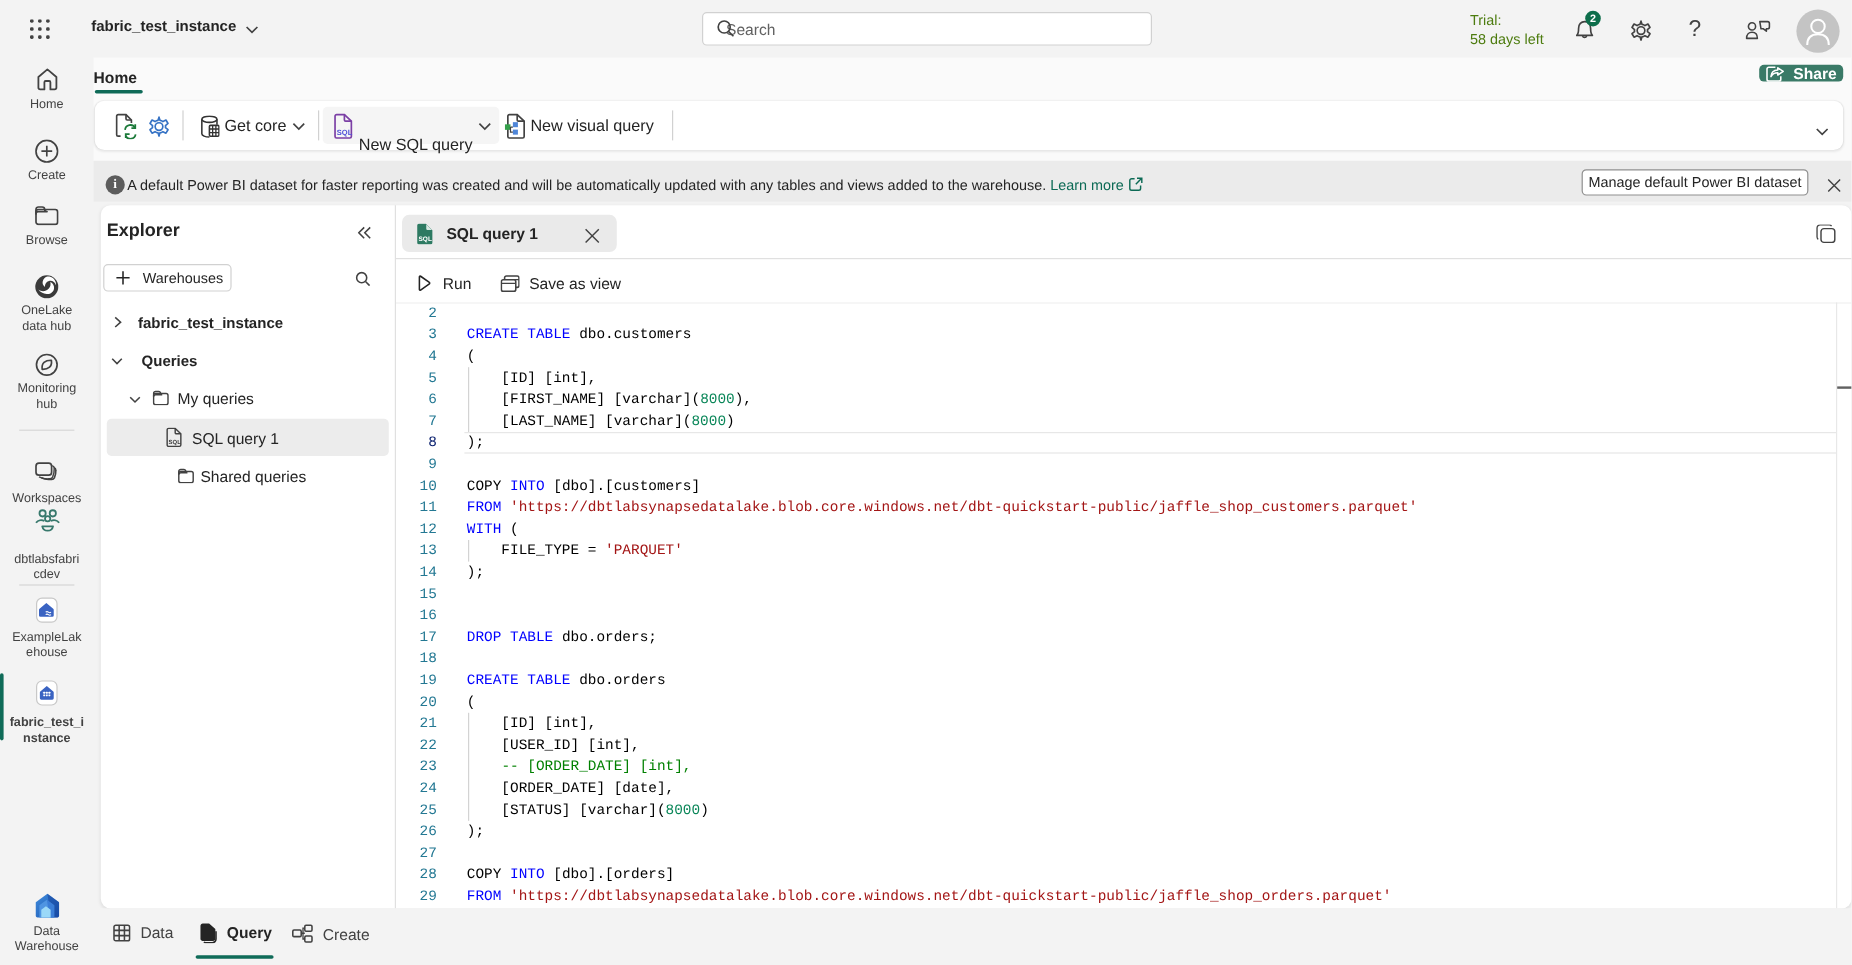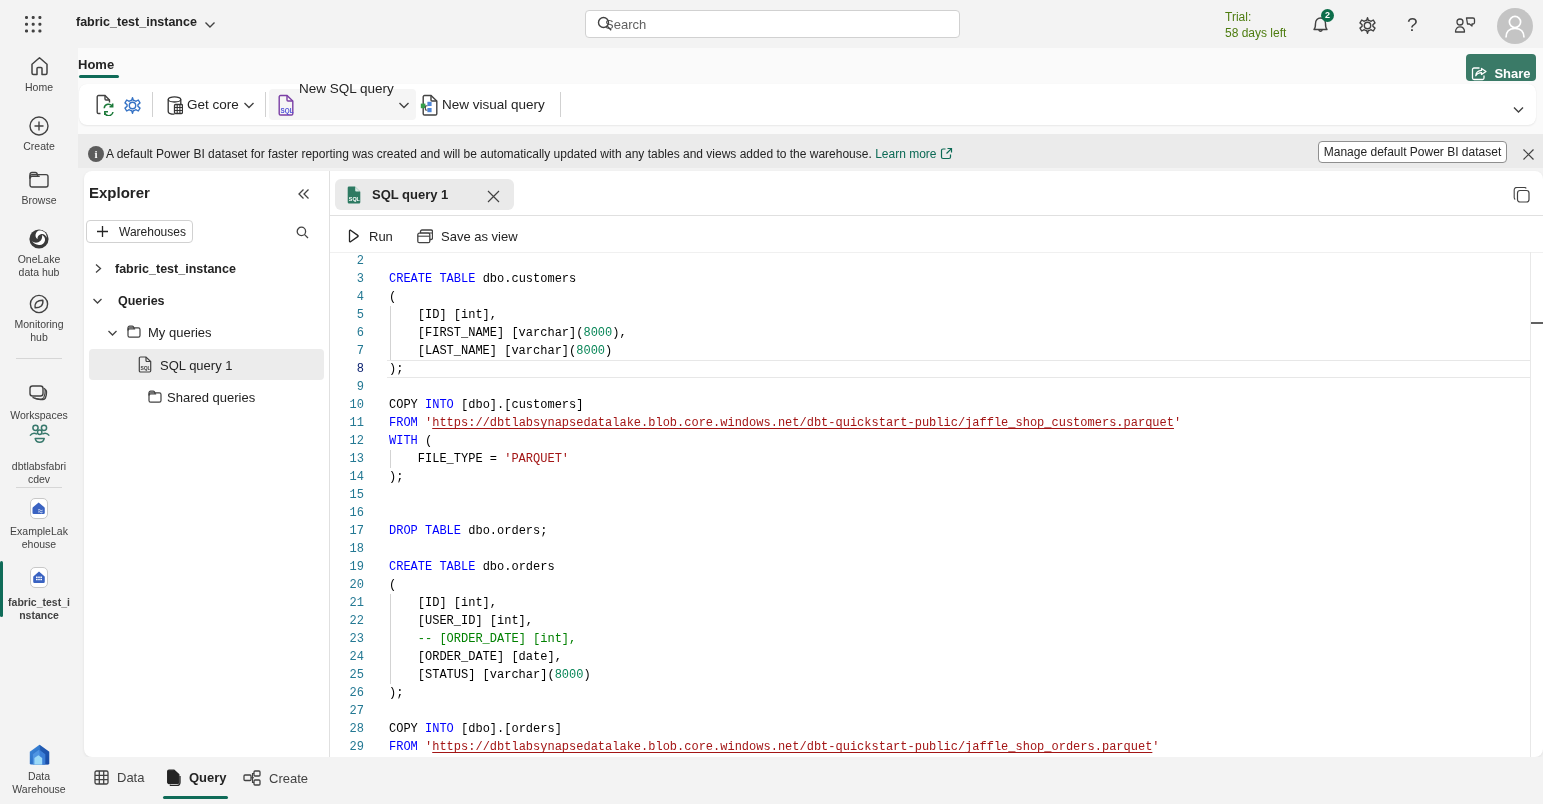--- a/index.html
+++ b/index.html
@@ -18,39 +18,39 @@
 .rsep{left:16px;width:46px;height:1px;background:#d6d6d6}
 .tile{width:18px;height:21px;background:#fff;border:1px solid #c8c8c8;border-radius:5px;display:flex;align-items:center;justify-content:center;margin:0 auto}
 #selbar{left:0px;top:561px;width:3px;height:56px;background:#0f6b58;border-radius:2px}
 
 #ribbonband{left:78px;top:48px;width:1465px;height:86px;background:#fafafa}
 #hometab{left:78px;top:57px;font-size:13px;font-weight:700;color:#242424}
 #homeline{left:79px;top:75px;width:40px;height:3px;background:#0f6b58;border-radius:2px}
 #toolcard{left:79px;top:84px;width:1457px;height:41px;background:#fff;border-radius:8px;box-shadow:0 1px 2px rgba(0,0,0,.07),0 0 1px rgba(0,0,0,.06)}
 .tbtn{display:flex;align-items:center;height:41px;font-size:13.5px;color:#242424}
 .tdiv{top:92px;width:1px;height:25px;background:#d1d1d1}
-#sharebtn{left:1466px;top:54px;width:70px;height:27px;background:#3a7a67;border-radius:4px;color:#fff;font-size:13px;font-weight:700;display:flex;align-items:flex-end;justify-content:center;gap:6px}
+#sharebtn{left:1466px;top:54px;width:70px;height:14px;background:#3a7a67;border-radius:4px;color:#fff;font-size:13px;font-weight:700;display:flex;align-items:center;justify-content:center;gap:6px}
 
 #banner{left:78px;top:134px;width:1465px;height:34px;background:#ebebeb;display:flex;align-items:center;font-size:13px;color:#242424}
 #managebtn{left:1318px;top:141px;width:189px;height:22px;background:#fff;border:1px solid #8f8f8f;border-radius:4px;font-size:12px;color:#242424;display:flex;align-items:center;justify-content:center}
 
 #card{left:84px;top:171px;width:1459px;height:586px;background:#fff;border-radius:8px;box-shadow:0 1px 3px rgba(0,0,0,.08)}
 #vdiv{left:329px;top:171px;width:1px;height:586px;background:#e0e0e0}
 
 #explhead{left:89px;top:184px;font-size:15px;font-weight:700}
 #whbtn{left:86px;top:220px;width:107px;height:23px;border:1px solid #d1d1d1;border-radius:4px;display:flex;align-items:center;font-size:12px;color:#242424}
 
 #tabchip{left:335px;top:179px;width:179px;height:31px;background:#eaeaea;border-radius:6px;display:flex;align-items:center}
 #tabline{left:330px;top:215px;width:1213px;height:1px;background:#e0e0e0}
 #runline{left:330px;top:252px;width:1213px;height:1px;background:#f0f0f0}
 
 #gutter{left:333px;top:252px;width:31px;text-align:right;font:12px/18px "Liberation Mono",monospace;color:#237893}
 #code{left:389px;top:252px;font:12px/18px "Liberation Mono",monospace;color:#000;white-space:pre}
 .kw{color:#0000ff}.str{color:#a31515}.num{color:#098658}.com{color:#008000}
-.lnk{text-decoration:underline;text-underline-offset:2px}
+.lnk{text-underline-offset:2px}
 #curline{left:387px;top:360px;width:1143px;height:18px;border-top:1px solid #e7e7e7;border-bottom:1px solid #e7e7e7}
 #ovr{left:1530px;top:252px;width:1px;height:505px;background:#e8e8e8}
 #ovrcursor{left:1531px;top:322px;width:12px;height:2px;background:#616161}
 .iguide{width:1px;background:#d3d3d3}
 
 #bottombar{left:78px;top:757px;width:1465px;height:47px;background:#f3f3f3}
 .btab{display:flex;align-items:center;gap:8px;font-size:13px;color:#424242}
 #qline{left:163px;top:796px;width:65px;height:3px;background:#0f6b58;border-radius:2px}
 </style></head>
 <body>
@@ -224,21 +224,21 @@
 <svg class="a" style="left:243px;top:101px" width="12" height="9" fill="none" stroke="#424242" stroke-width="1.4">
     <path d="M1.5 2 L6 6.5 L10.5 2"></path>
   </svg>
 <div class="a tdiv" style="left:265px"></div>
 <div class="a" style="left:269px;top:89px;width:147px;height:31px;background:#f5f5f5;border-radius:4px"></div>
 <svg class="a" style="left:277px;top:94px" width="18" height="22" fill="none">
     <path d="M14.5 21 H3.5 a1.3 1.3 0 0 1 -1.3 -1.3 V2.8 a1.3 1.3 0 0 1 1.3 -1.3 H10 L15.8 7 V19.7 a1.3 1.3 0 0 1 -1.3 1.3 Z" stroke="#7b3fa5" stroke-width="1.4"></path>
     <path d="M10 1.5 V6 a1 1 0 0 0 1 1 H15.8" stroke="#7b3fa5" stroke-width="1.4"></path>
     <text x="3.6" y="18.5" font-family="Liberation Sans" font-size="6.3" font-weight="700" fill="#4f4fd8">SQL</text>
   </svg>
-<div class="a tbtn" style="left:299px;top:68px">New SQL query</div>
+<div class="a tbtn" style="left:299px;top:100px">New SQL query</div>
 <svg class="a" style="left:398px;top:101px" width="12" height="9" fill="none" stroke="#424242" stroke-width="1.4">
     <path d="M1.5 2 L6 6.5 L10.5 2"></path>
   </svg>
 <svg class="a" style="left:420px;top:94px" width="18" height="22" fill="none">
     <path d="M15.5 21 H4.5 a1.3 1.3 0 0 1 -1.3 -1.3 V2.8 a1.3 1.3 0 0 1 1.3 -1.3 H11 L16.8 7 V19.7 a1.3 1.3 0 0 1 -1.3 1.3 Z" stroke="#424242" stroke-width="1.4"></path>
     <path d="M11 1.5 V6 a1 1 0 0 0 1 1 H16.8" stroke="#424242" stroke-width="1.4"></path>
     <rect x="0.8" y="9.6" width="4.6" height="4.6" fill="#35a04b"></rect>
     <rect x="7.4" y="7.8" width="4.2" height="4.2" fill="#4f86d8"></rect>
     <rect x="7.4" y="14" width="4.2" height="4.2" fill="#4f86d8"></rect>
     <path d="M5.4 11.9 h2 M5.4 11.9 v4.2 h2" stroke="#424242" stroke-width="1"></path>

